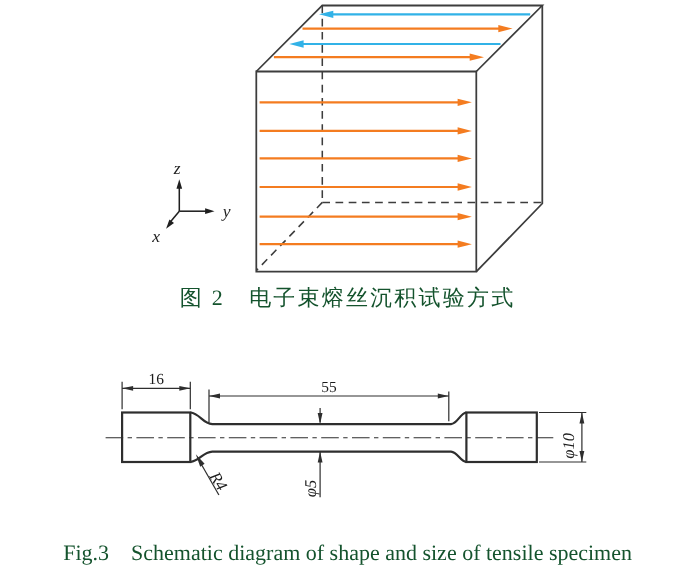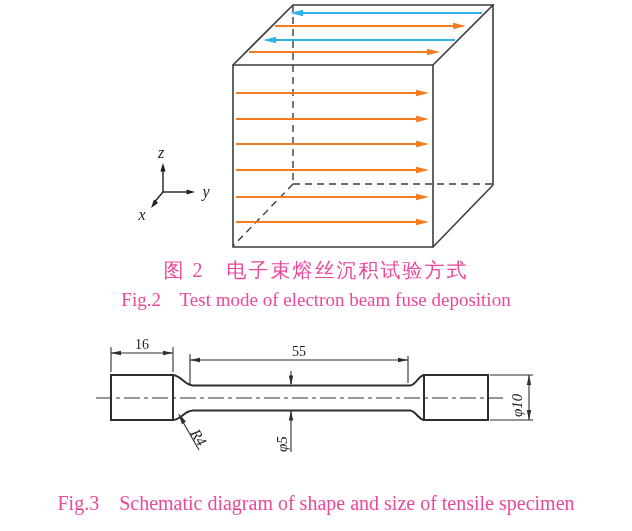--- a/index.html
+++ b/index.html
@@ -1,19 +1,19 @@
 <!DOCTYPE html>
 <html><head>
 <meta charset="utf-8">
 <style>
   html,body{margin:0;padding:0;background:#ffffff;}
   .page{position:relative;width:632px;height:531px;background:#ffffff;overflow:hidden;
         font-family:"Liberation Serif",serif;}
   svg{position:absolute;left:0;}
-  .cap{position:absolute;left:0;width:632px;text-align:center;color:#ec4899;}
+  .cap{position:absolute;left:0;width:632px;text-align:center;color:#14532d;}
   .cap-zh-2{top:257px;font-size:20px;letter-spacing:2px;}
   .cap-en-2{top:289px;font-size:19px;white-space:pre;}
   .cap-zh-3{top:456px;font-size:20px;letter-spacing:2.5px;}
   .cap-en-3{top:492px;font-size:20px;white-space:pre;}
   .edge{stroke:#3d3d3d;stroke-width:1.6;fill:none;}
   .hidden-edge{stroke:#3d3d3d;stroke-width:1.4;fill:none;stroke-dasharray:7 5;}
   .axis{stroke:#1f1f1f;stroke-width:1.4;fill:none;}
   .axis-head{fill:#1f1f1f;stroke:none;}
   .axis-label{font-family:"Liberation Serif",serif;font-style:italic;font-size:16px;fill:#1f1f1f;}
   .outline{stroke:#2e2e2e;stroke-width:2;fill:none;}
@@ -70,21 +70,20 @@
       <polygon class="axis-head" points="195,192 186.5,189.4 186.5,194.6"></polygon>
       <line class="axis" x1="163" y1="192" x2="155" y2="201.5"></line>
       <polygon class="axis-head" points="151,208 154,199.6 158.2,202.8"></polygon>
       <text class="axis-label" x="161" y="158" text-anchor="middle">z</text>
       <text class="axis-label" x="206" y="197" text-anchor="middle">y</text>
       <text class="axis-label" x="142" y="220" text-anchor="middle">x</text>
     </g>
   </svg>
 
   <div class="cap cap-zh-2">图 2　电子束熔丝沉积试验方式</div>
-  <div class="cap cap-en-2">Fig.2    Test mode of electron beam fuse deposition</div>
 
   <svg id="fig3-svg" style="top:330px;" width="632" height="126" viewBox="0 0 632 126">
 
     <line class="centerline" x1="96" y1="68" x2="503" y2="68"></line>
 
     <rect class="outline" x="111" y="45" width="62" height="45"></rect>
     <rect class="outline" x="424" y="45" width="64" height="45"></rect>
     <path class="outline" d="M173,45 C182,46 184,55 193,55.5 H410 C416,55 418,46 424,45"></path>
     <path class="outline" d="M173,90 C182,89 184,81 193,80.5 H410 C416,81 418,89 424,90"></path>
 

